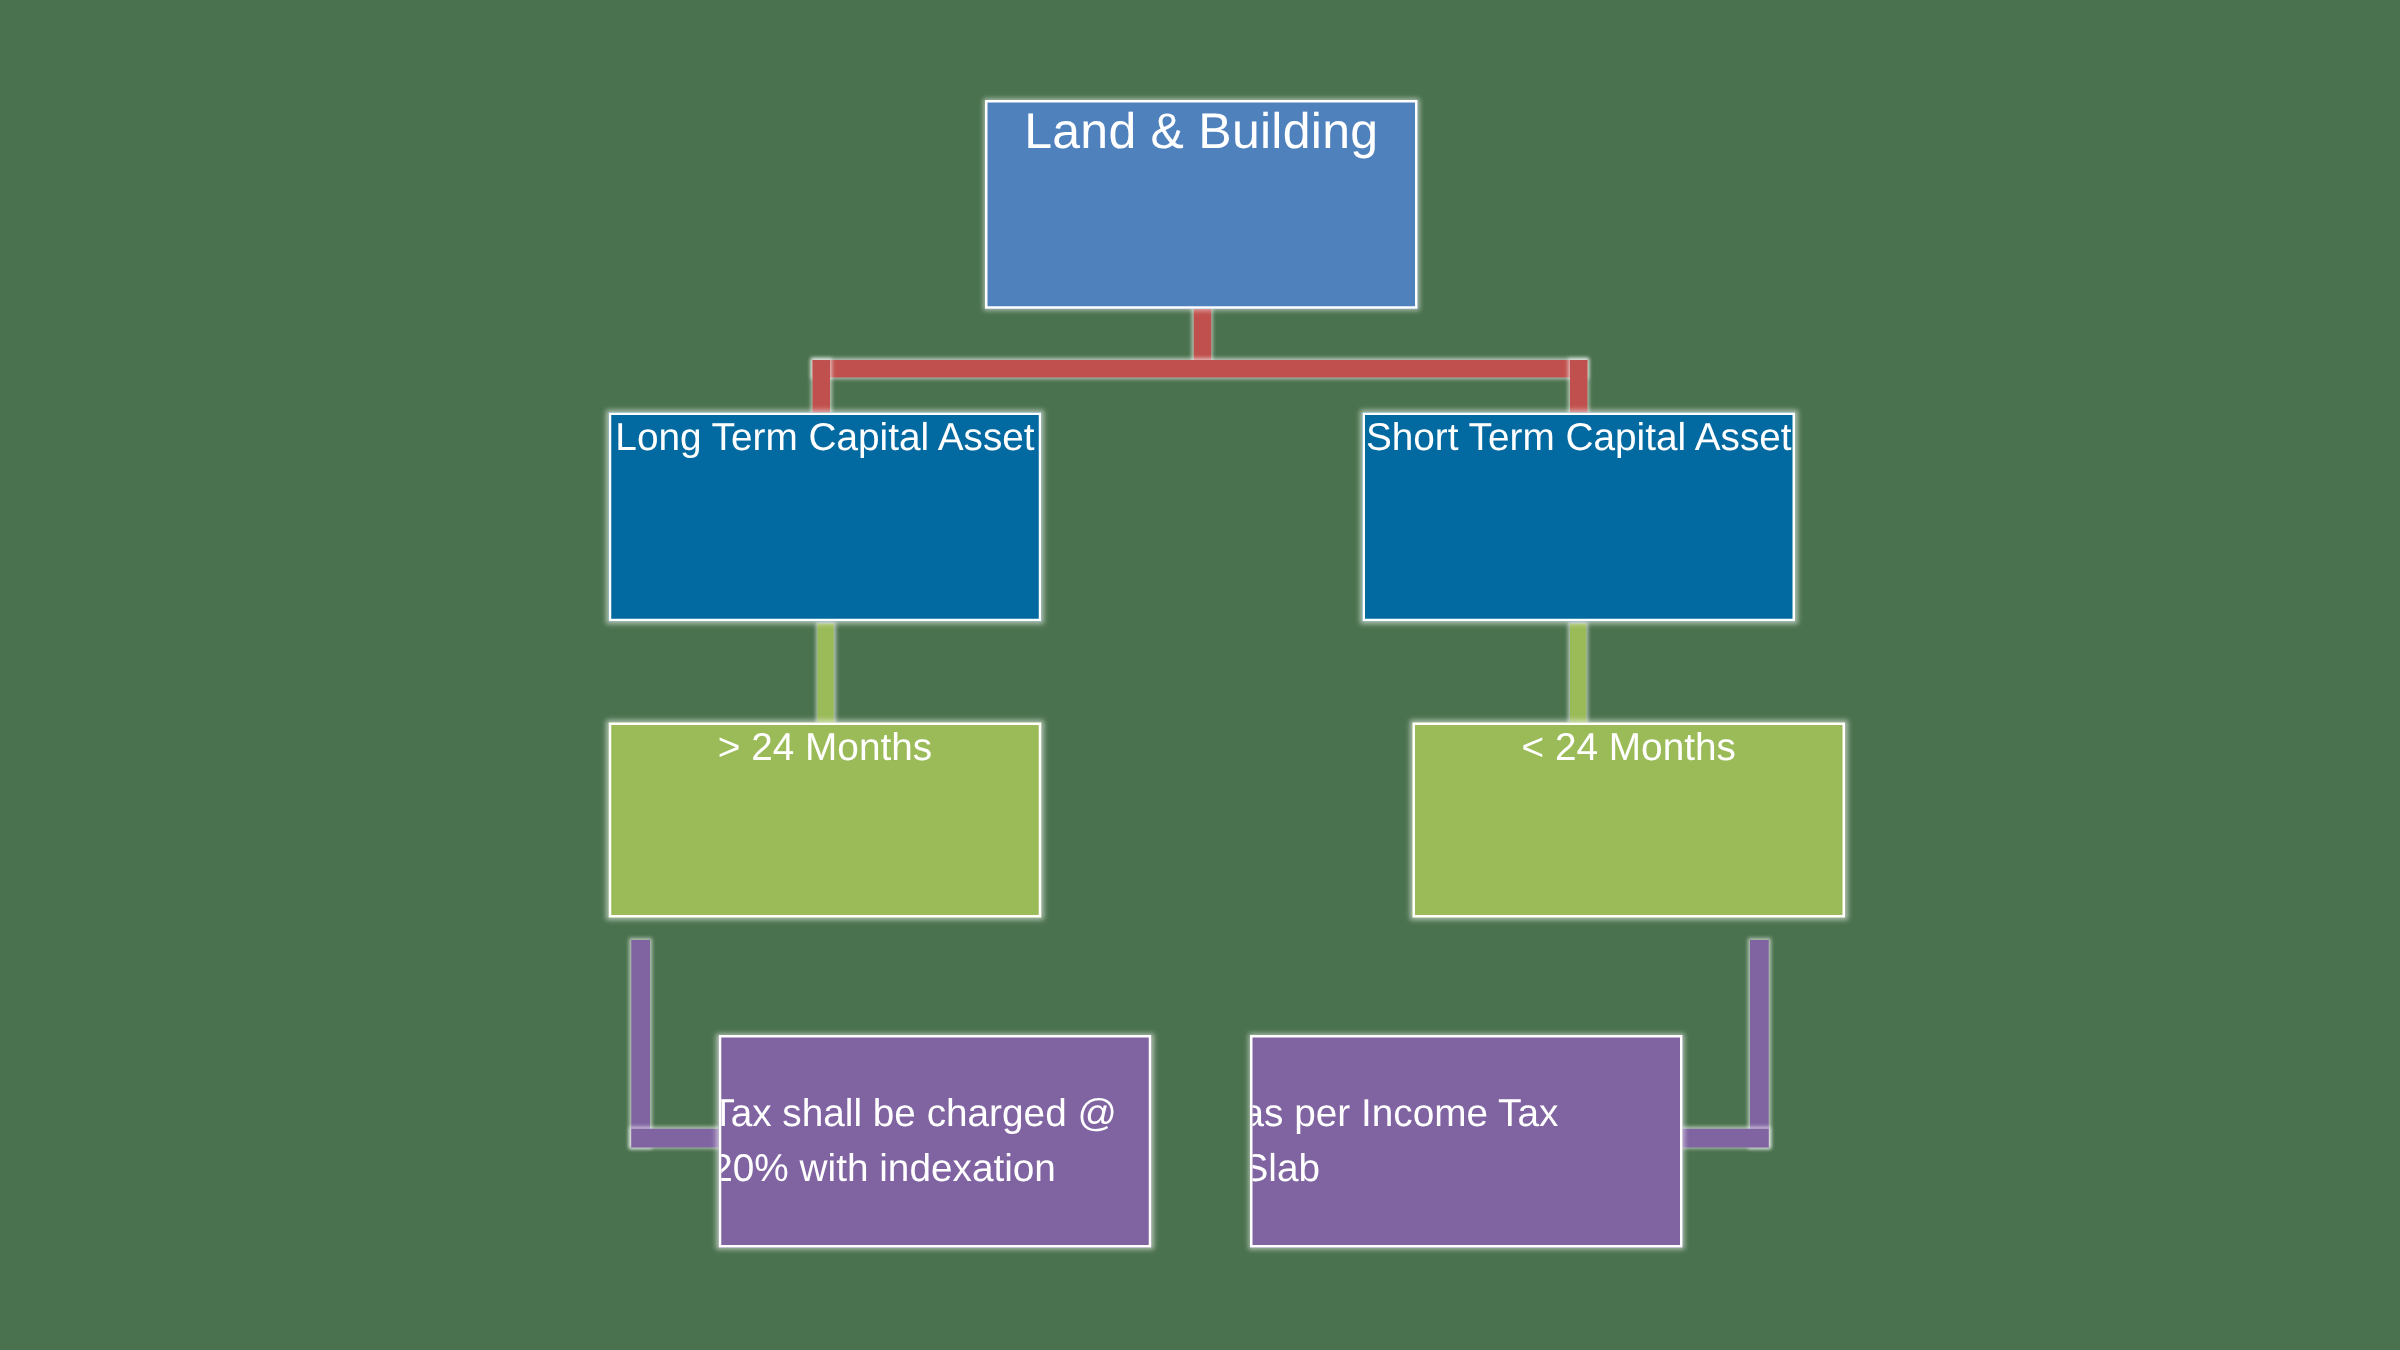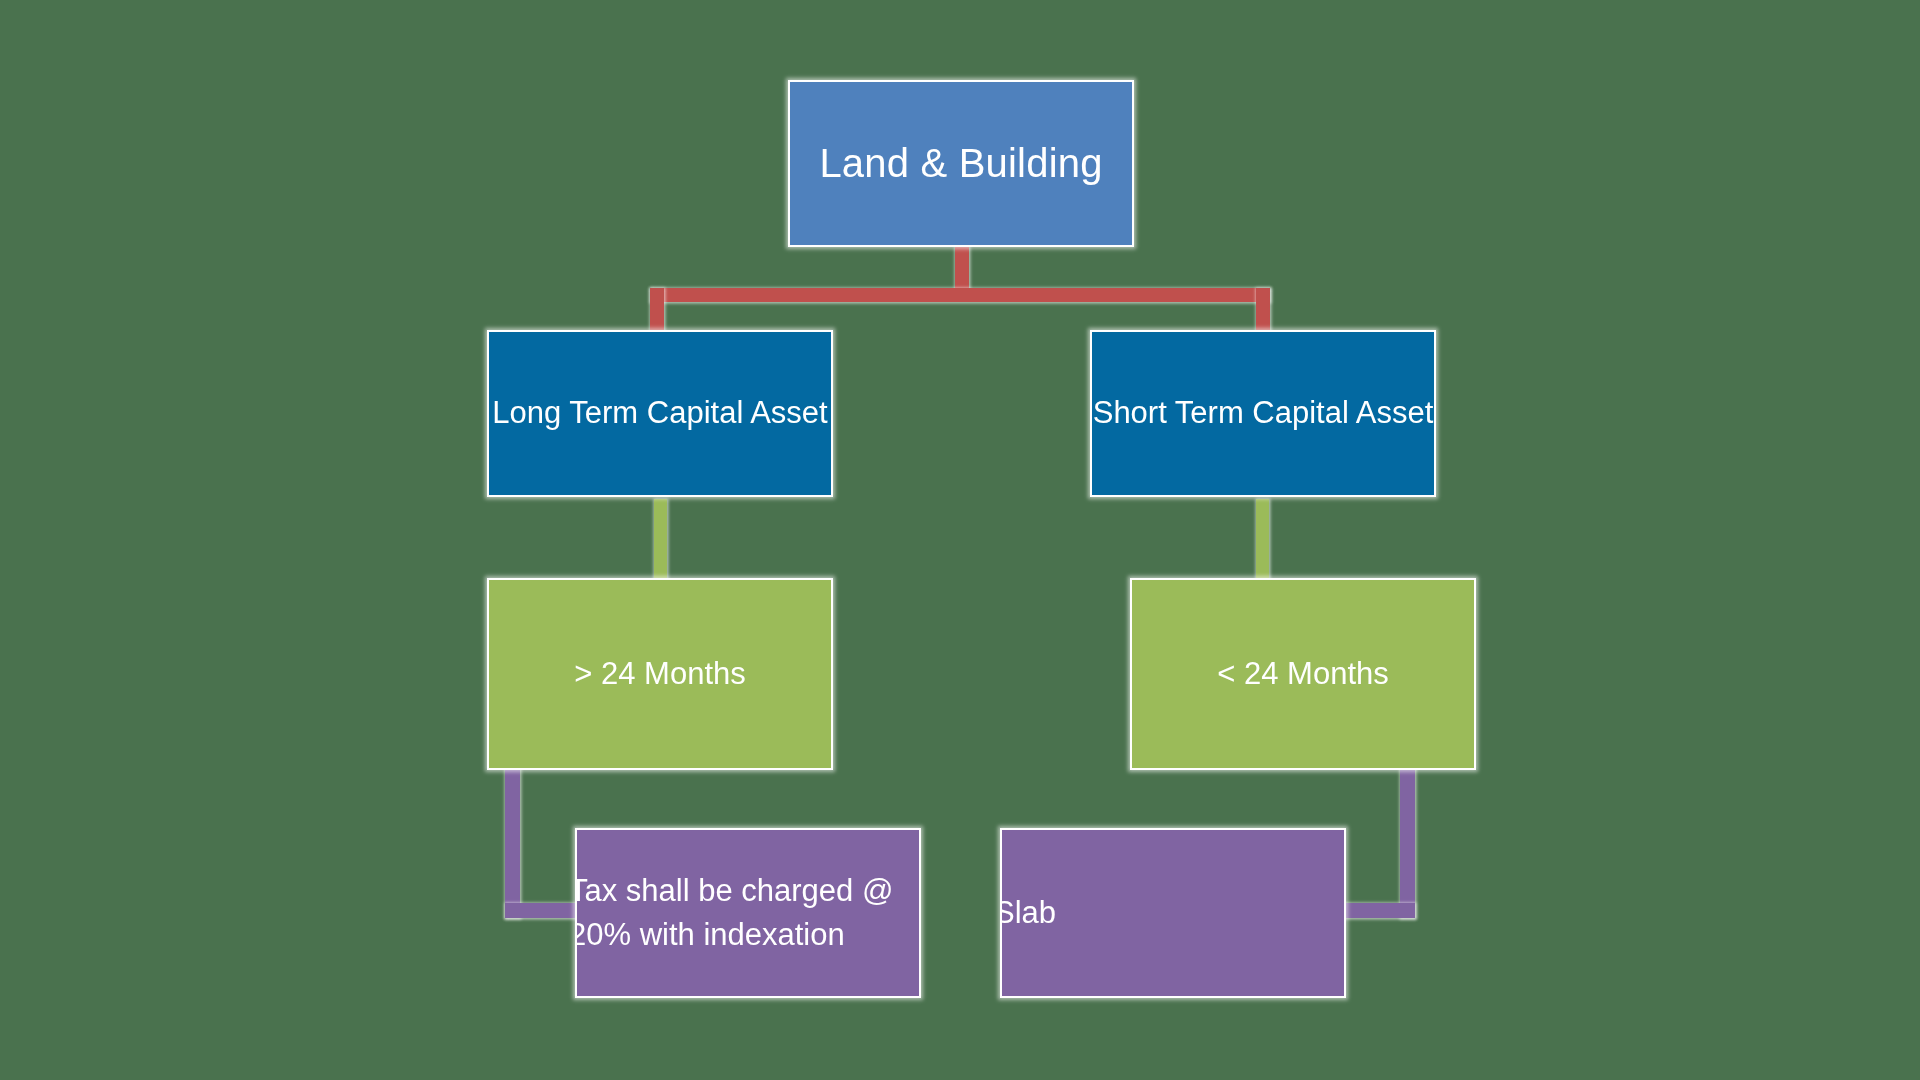--- a/index.html
+++ b/index.html
@@ -16,21 +16,20 @@
   #canvas {
     position: relative;
     width: 1920px;
     height: 1080px;
   }
   .node {
     position: absolute;
     box-sizing: border-box;
     border: 2px solid #ffffff;
     display: flex;
-    align-items: center;
     justify-content: center;
     color: #ffffff;
     text-align: center;
     line-height: 1.18;
     box-shadow: 0 0 4px 2px rgba(255,255,255,0.55);
   }
   .node .label { display: block; width: 100%; }
 
   
   #node-root {
@@ -48,21 +47,21 @@
     height: 167px;
     width: 346px;
   }
   #node-ltca { left: 487px; top: 330px; }
   #node-stca { left: 1090px; top: 330px; }
 
   
   .node-green {
     background: #9bbb59;
     font-size: 31px;
-    height: 192px;
+    height: 156px;
     width: 346px;
   }
   #node-gt24 { left: 487px; top: 578px; }
   #node-lt24 { left: 1090px; top: 578px; margin-left: 40px; }
 
   
   .node-purple {
     background: #8064a2;
     font-size: 31px;
     height: 170px;
@@ -148,17 +147,18 @@
   <div class="node node-green" id="node-lt24">
     <span class="label">&lt; 24 Months</span>
   </div>
 
   <div class="node node-purple" id="node-tax-long">
     <span class="label">Tax shall be charged @ 20% with indexation</span>
   </div>
 
   <div class="node node-purple" id="node-tax-short">
     <span class="label">
+      <span>as  per  Income  Tax</span>
       <span>Slab</span>
     </span>
   </div>
 
 </div>
 
 </body></html>

